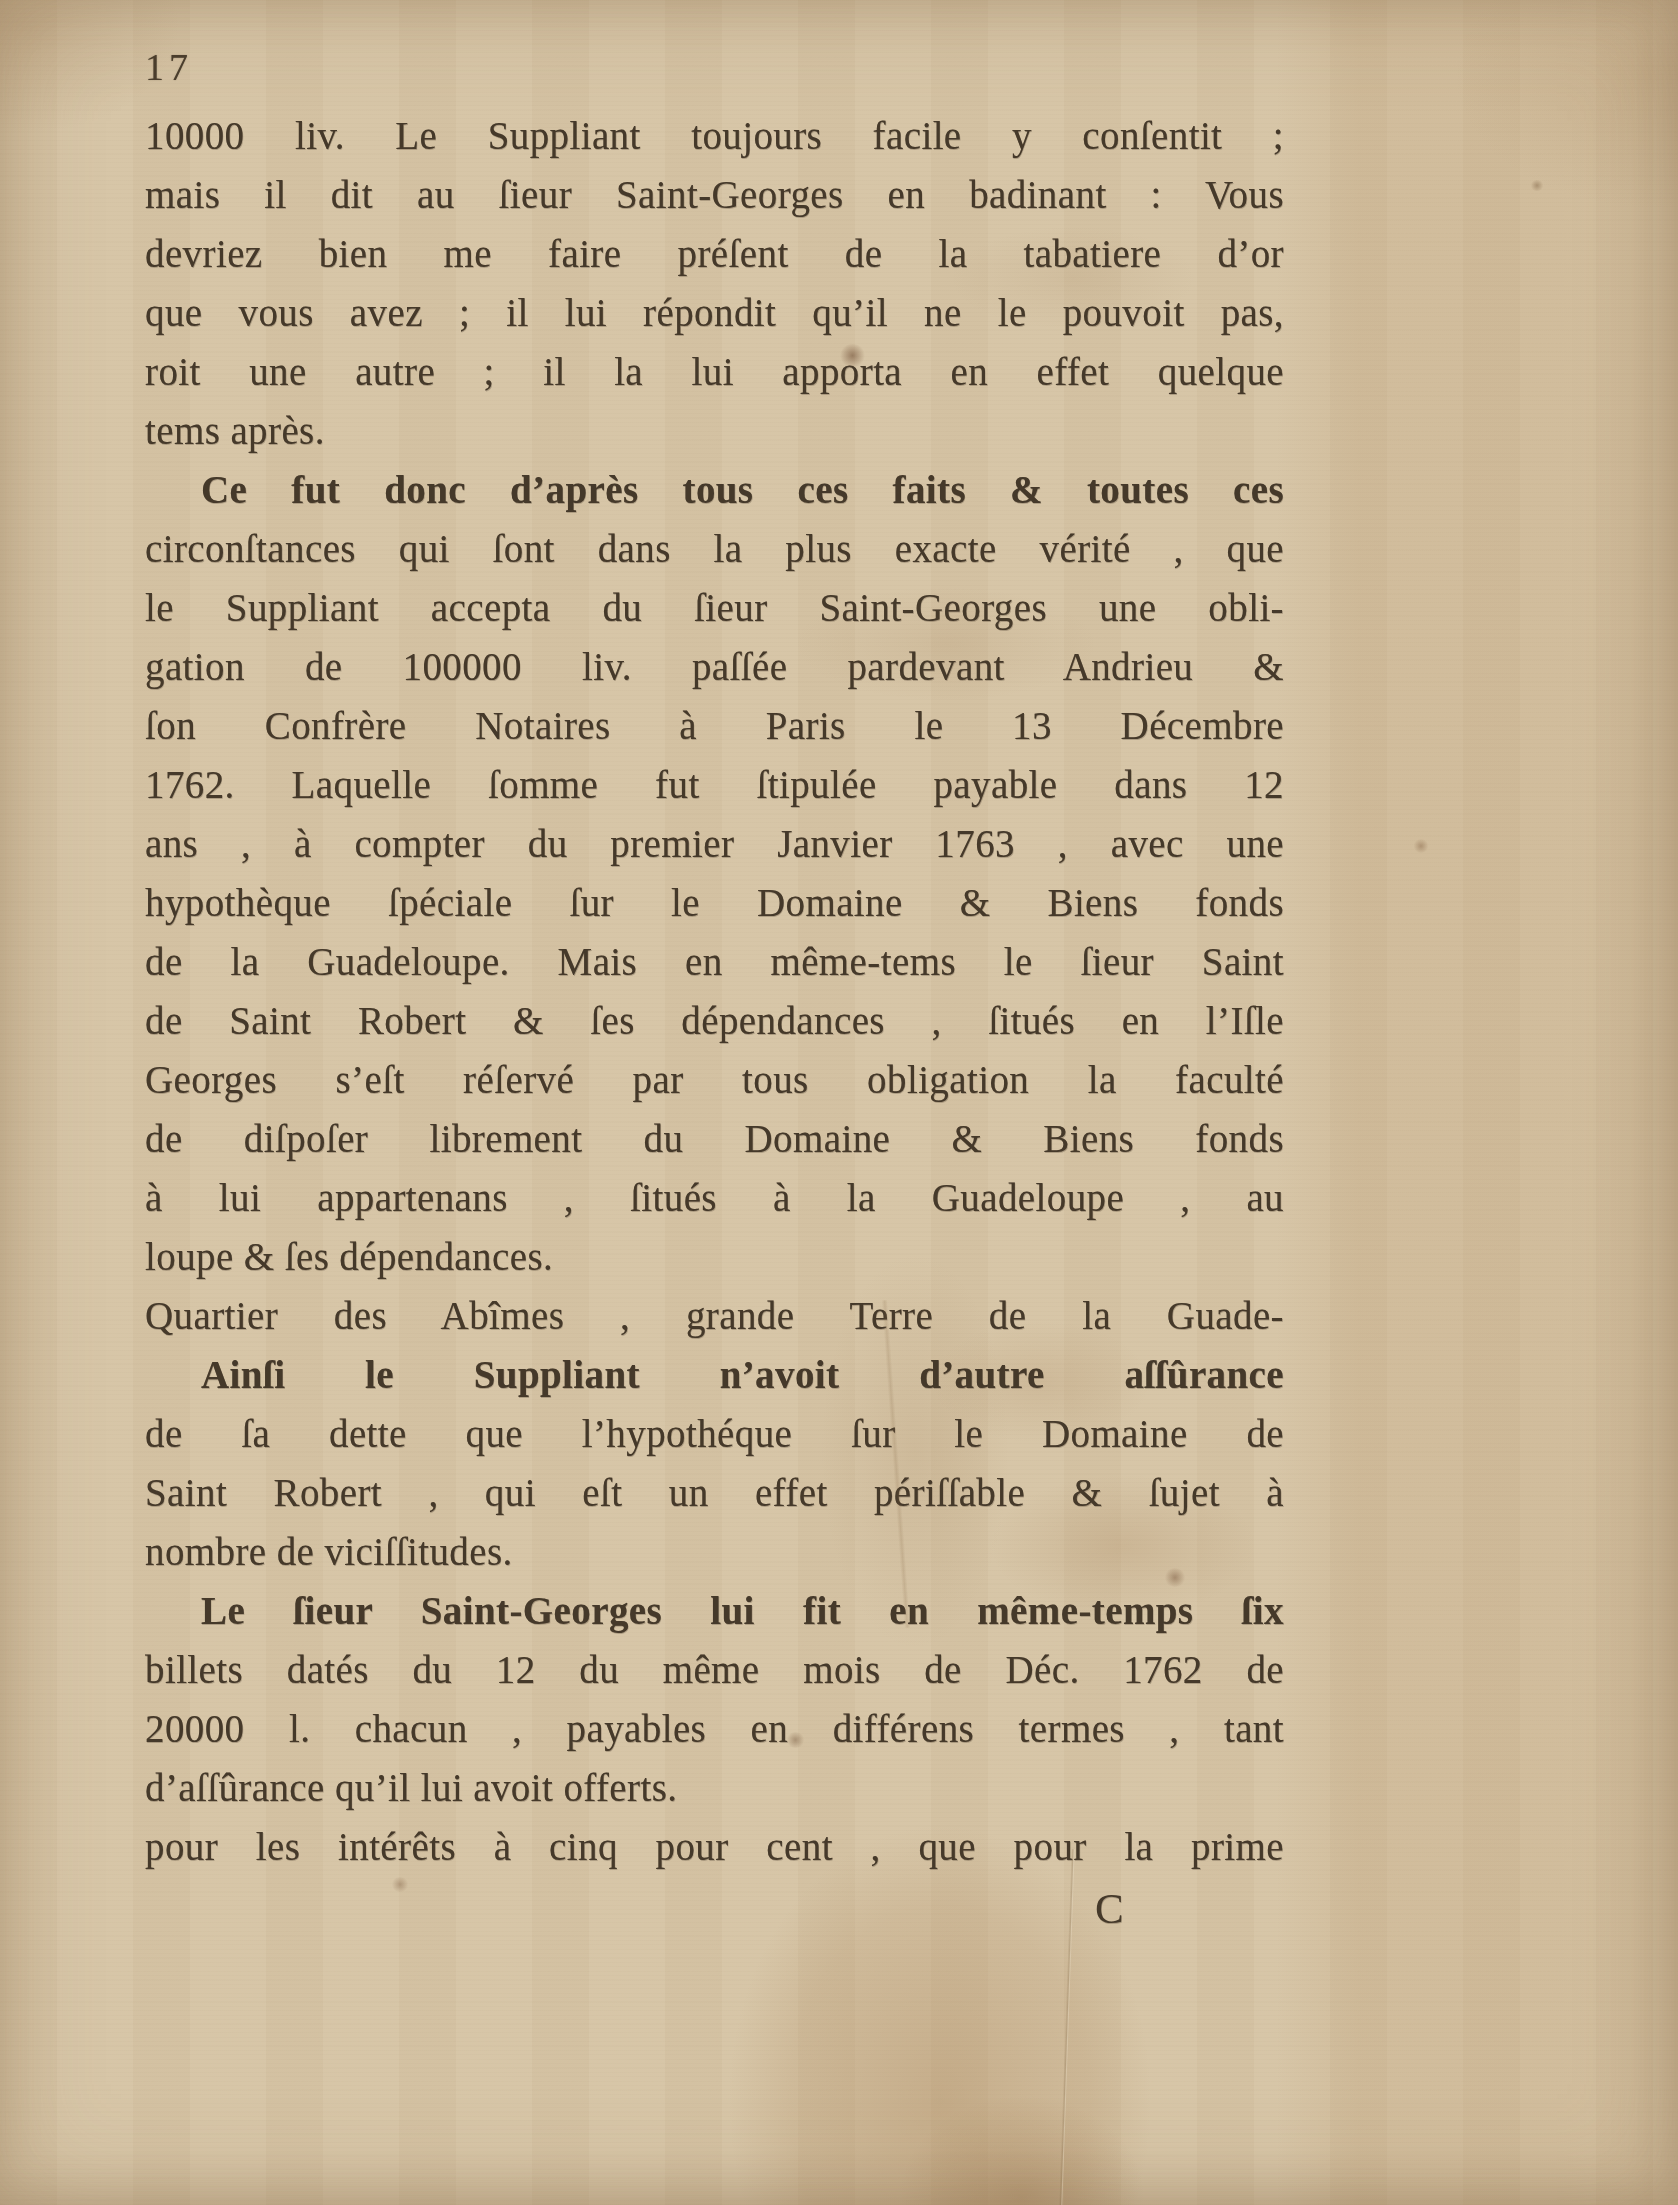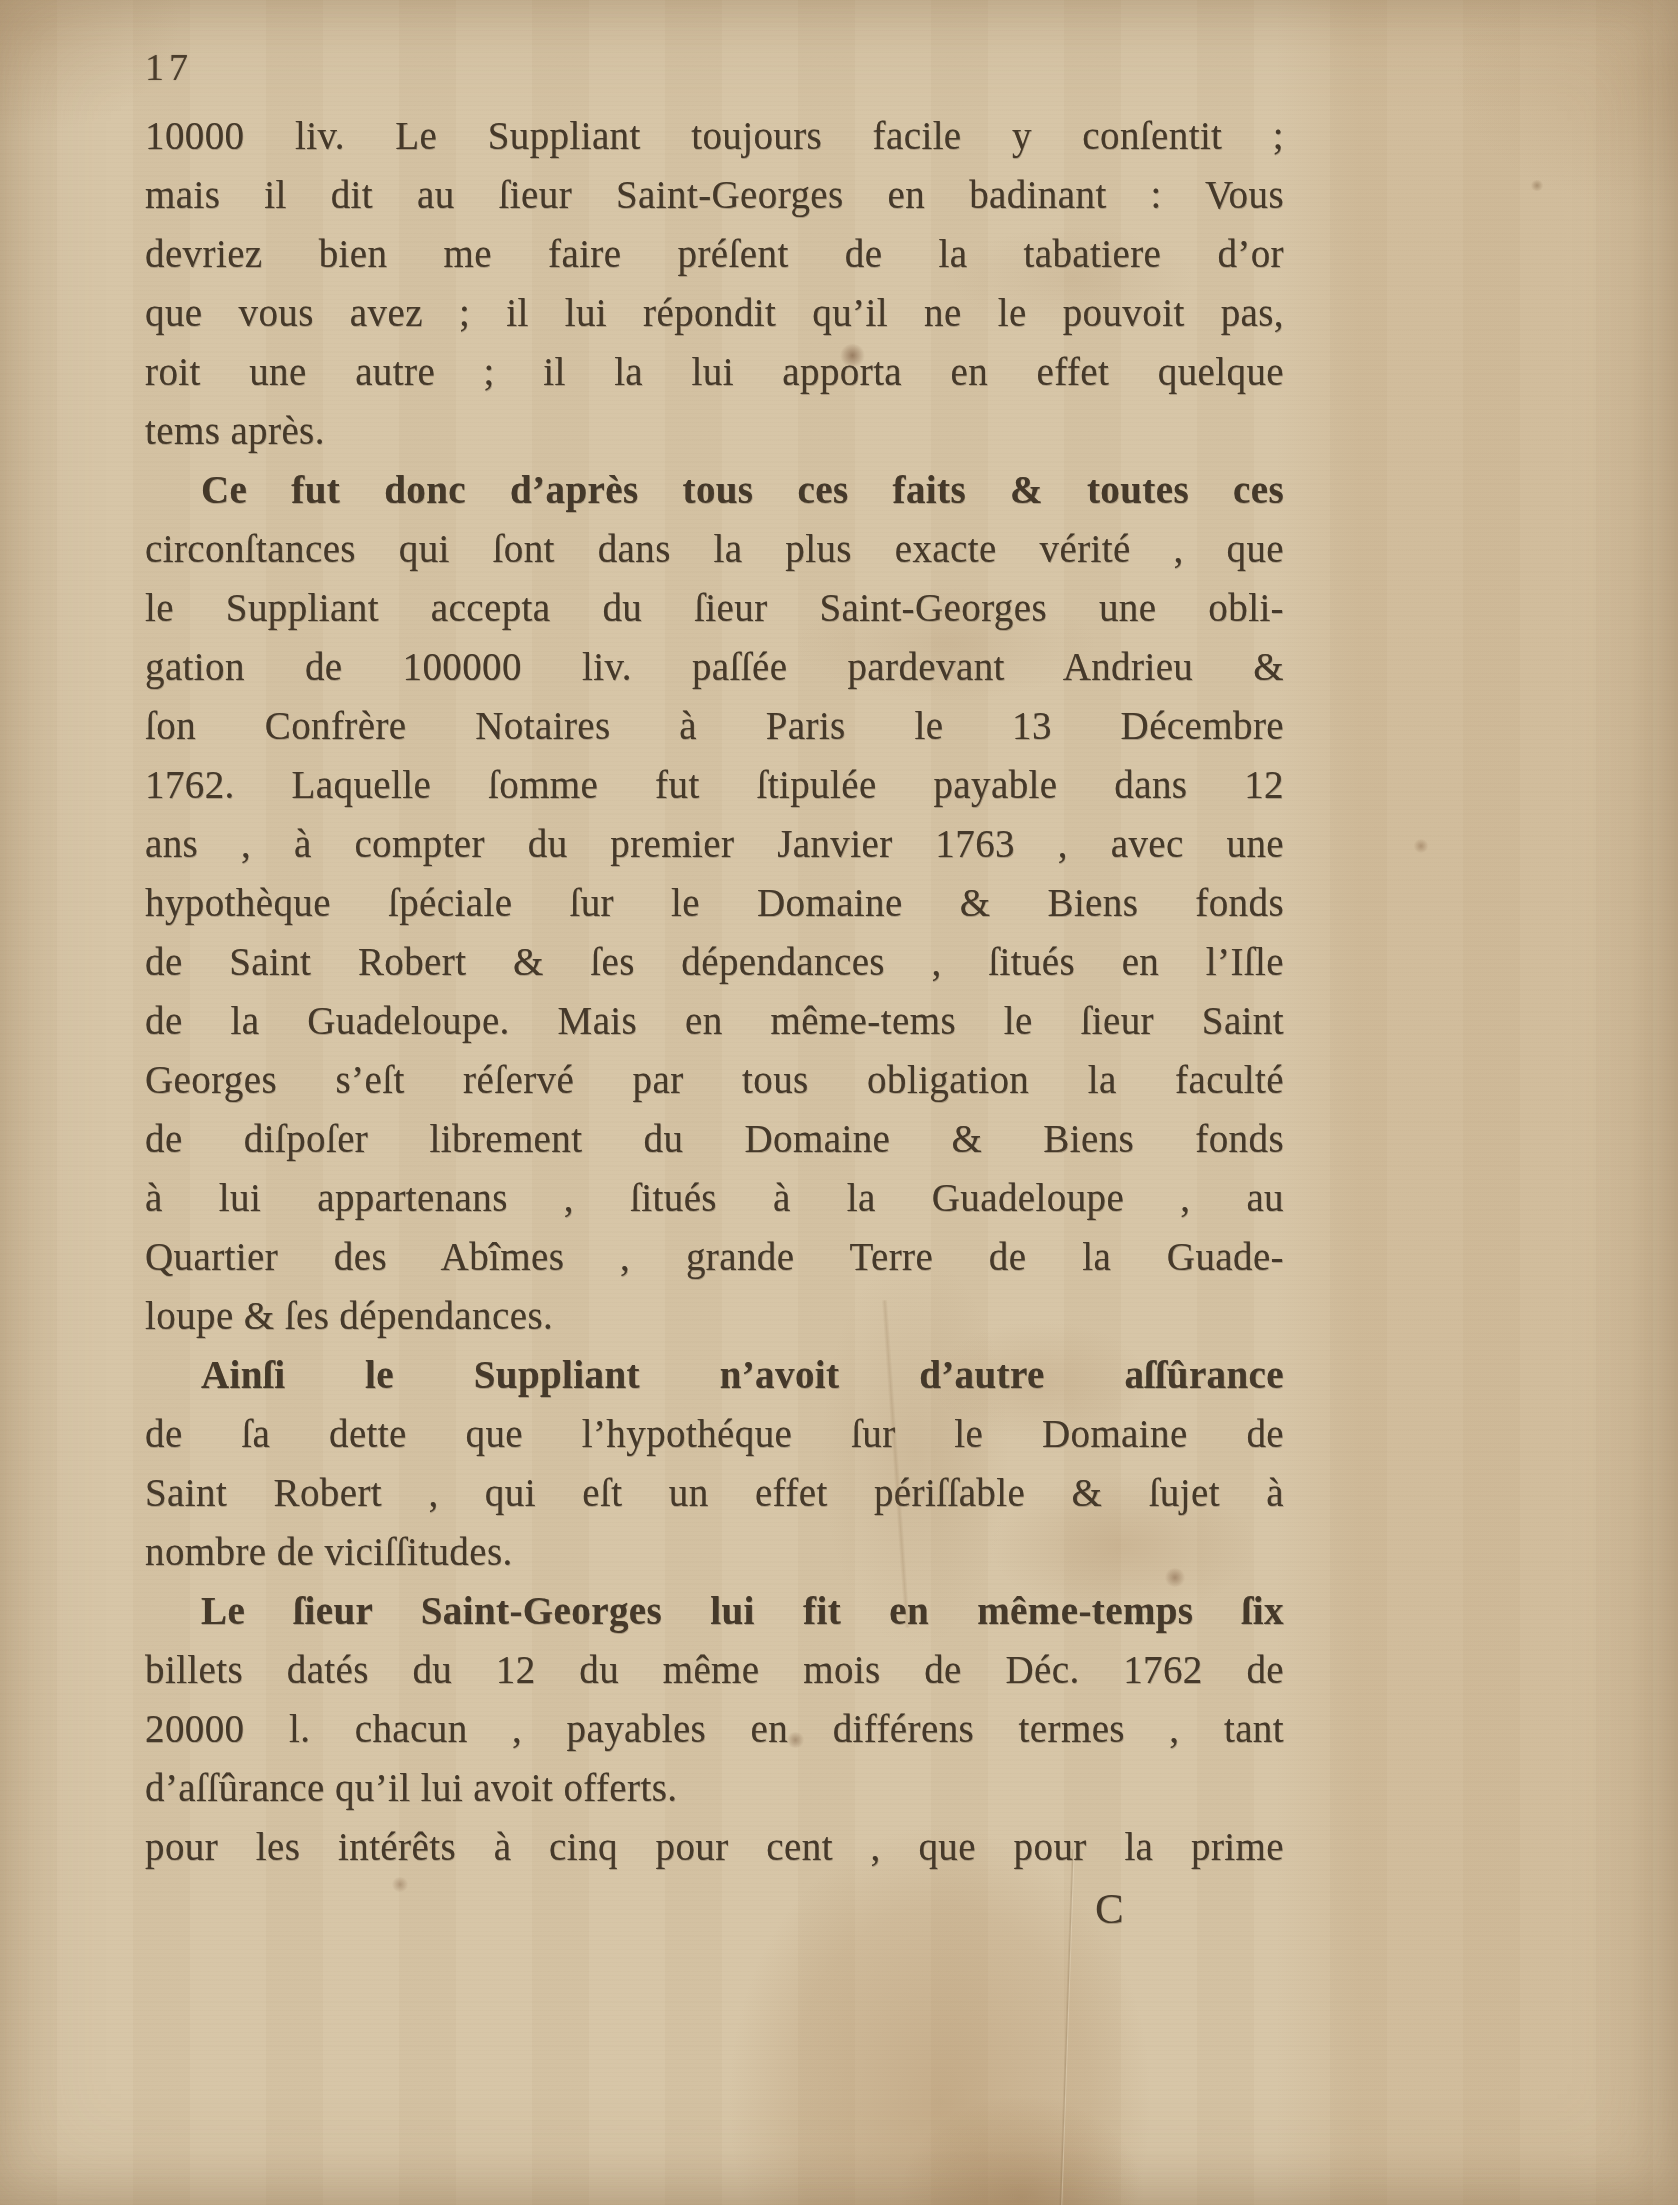--- a/index.html
+++ b/index.html
@@ -100,27 +100,27 @@
       </div>
       <div>
         <div class="line indent">Ce fut donc d’après tous ces faits &amp; toutes ces</div>
         <div class="line">circonſtances qui ſont dans la plus exacte vérité , que</div>
         <div class="line">le Suppliant accepta du ſieur Saint-Georges une obli-</div>
         <div class="line">gation de 100000 liv. paſſée pardevant Andrieu &amp;</div>
         <div class="line">ſon Confrère Notaires à Paris le 13 Décembre</div>
         <div class="line">1762. Laquelle ſomme fut ſtipulée payable dans 12</div>
         <div class="line">ans , à compter du premier Janvier 1763 , avec une</div>
         <div class="line">hypothèque ſpéciale ſur le Domaine &amp; Biens fonds</div>
+        <div class="line">de la Guadeloupe. Mais en même-tems le ſieur Saint</div>
         <div class="line">de Saint Robert &amp; ſes dépendances , ſitués en l’Iſle</div>
-        <div class="line">de la Guadeloupe. Mais en même-tems le ſieur Saint</div>
         <div class="line">Georges s’eſt réſervé par tous obligation la faculté</div>
         <div class="line">de diſpoſer librement du Domaine &amp; Biens fonds</div>
         <div class="line">à lui appartenans , ſitués à la Guadeloupe , au</div>
+        <div class="line end">loupe &amp; ſes dépendances.</div>
         <div class="line">Quartier des Abîmes , grande Terre de la Guade-</div>
-        <div class="line end">loupe &amp; ſes dépendances.</div>
       </div>
       <div>
         <div class="line indent">Ainſi le Suppliant n’avoit d’autre aſſûrance</div>
         <div class="line">de ſa dette que l’hypothéque ſur le Domaine de</div>
         <div class="line">Saint Robert , qui eſt un effet périſſable &amp; ſujet à</div>
         <div class="line end">nombre de viciſſitudes.</div>
       </div>
       <div>
         <div class="line indent">Le ſieur Saint-Georges lui fit en même-temps ſix</div>
         <div class="line">billets datés du 12 du même mois de Déc. 1762 de</div>

